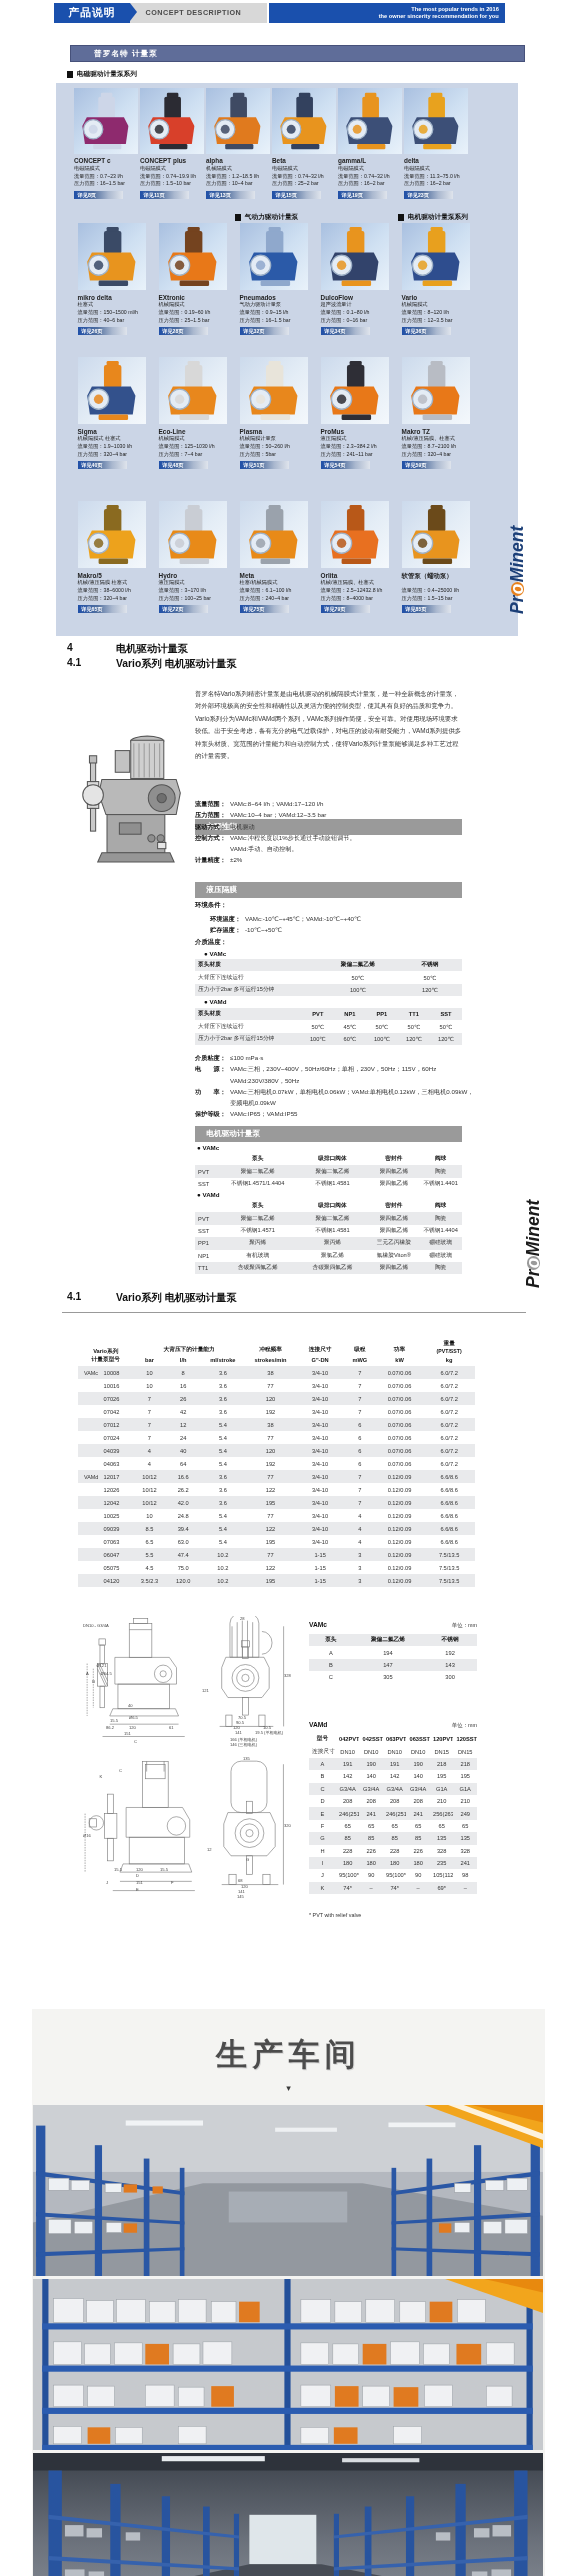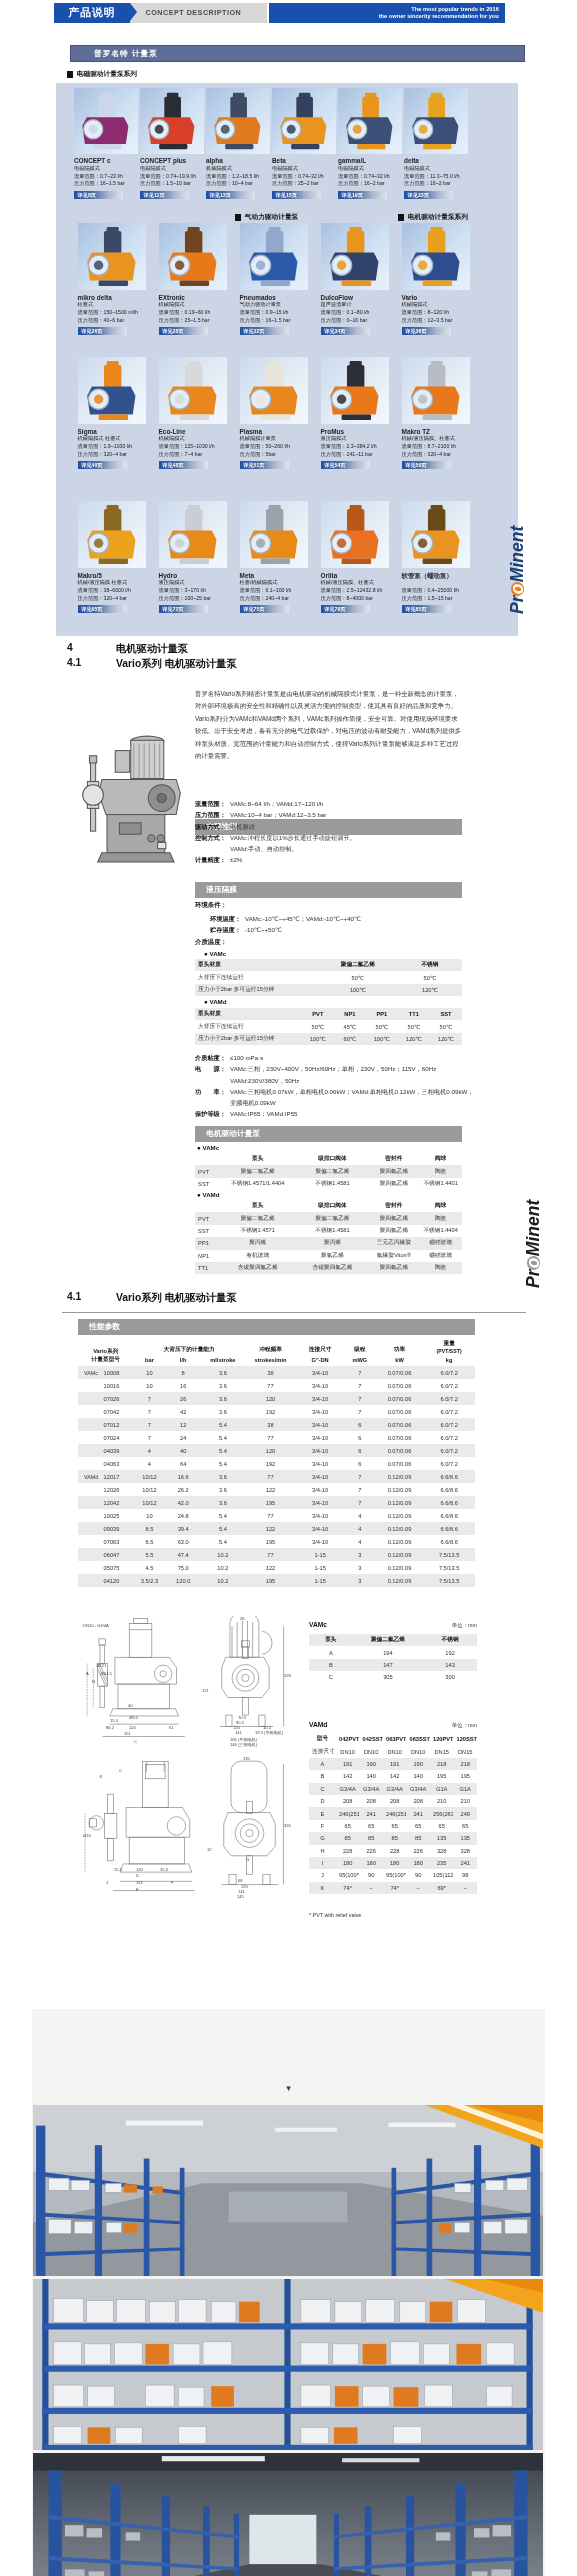--- a/index.html
+++ b/index.html
@@ -703,21 +703,20 @@
           <span>o</span>
         </span><span>Minent</span></span>
   </div>
 
   <div class="sec-h" style="top:1291px">
     <span class="num">4.1</span>
     <span class="ttl">Vario系列 电机驱动计量泵</span>
   </div>
   <div class="divider"></div>
 
-  <div class="gbar wide" style="top:1319px">性能参数</div>
   <table class="perf">
     <colgroup>
       <col style="width:14%">
         <col style="width:8%">
         <col style="width:9%">
         <col style="width:11%">
       <col style="width:13%">
         <col style="width:12%">
         <col style="width:8%">
         <col style="width:12%">
@@ -1241,20 +1240,21 @@
           <td>74*</td>
           <td>–</td>
           <td>69*</td>
           <td>–</td>
         </tr>
       </tbody>
     </table>
   <div class="footnote">* PVT with relief valve</div>
 
   <div class="ws-band"></div>
+  <div class="ws-title">生产车间</div>
   <div class="ws-arrow">▼</div>
 
   <div class="photo" style="top:2105px;height:171px">
     <svg viewBox="0 0 990 332" preserveAspectRatio="none">
       <rect width="990" height="332" fill="#b4b8bf"></rect>
       <rect width="990" height="130" fill="#cdd0d4"></rect>
       <polygon points="0,332 990,332 990,215 640,152 330,152 0,228" fill="#93989f"></polygon>
       <rect x="180" y="30" width="150" height="10" fill="#f1f3f5"></rect>
       <rect x="470" y="44" width="120" height="8" fill="#eef0f2"></rect>
       <rect x="690" y="34" width="130" height="9" fill="#f1f3f5"></rect>

